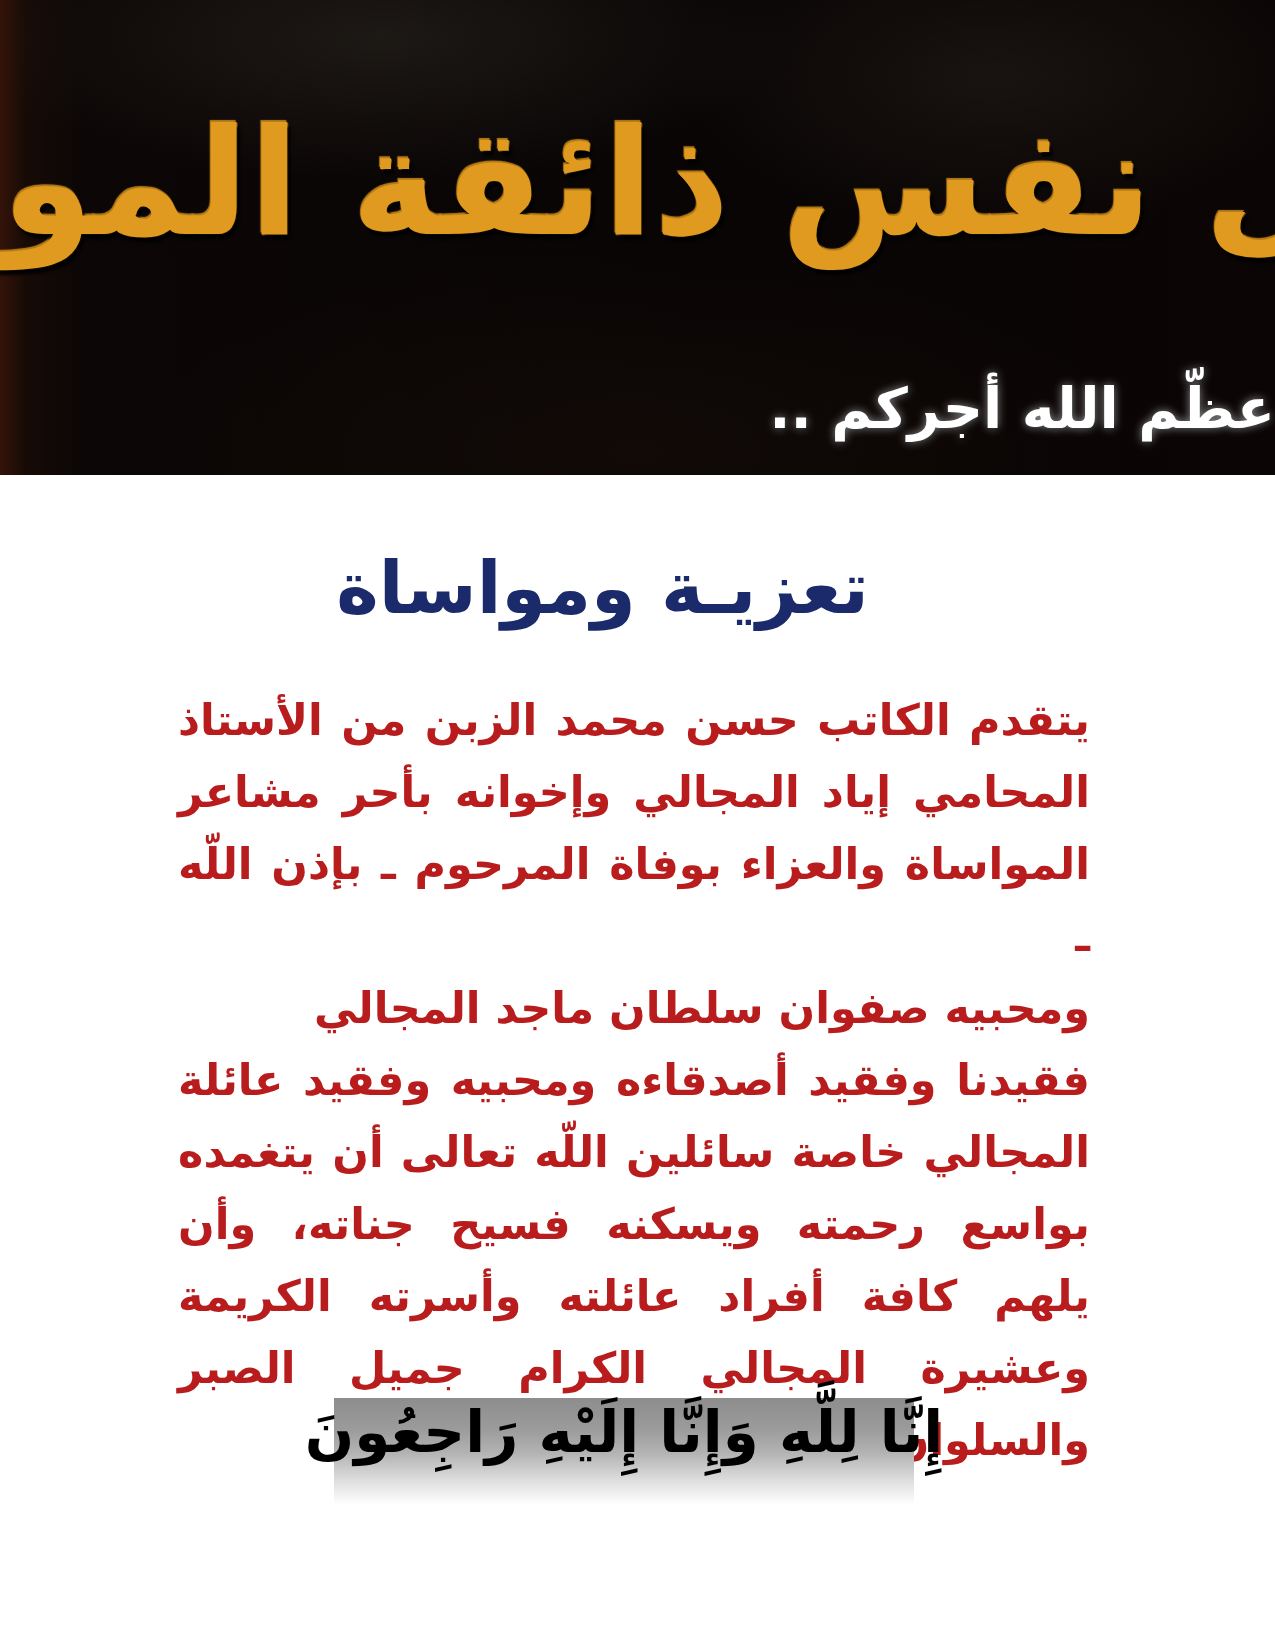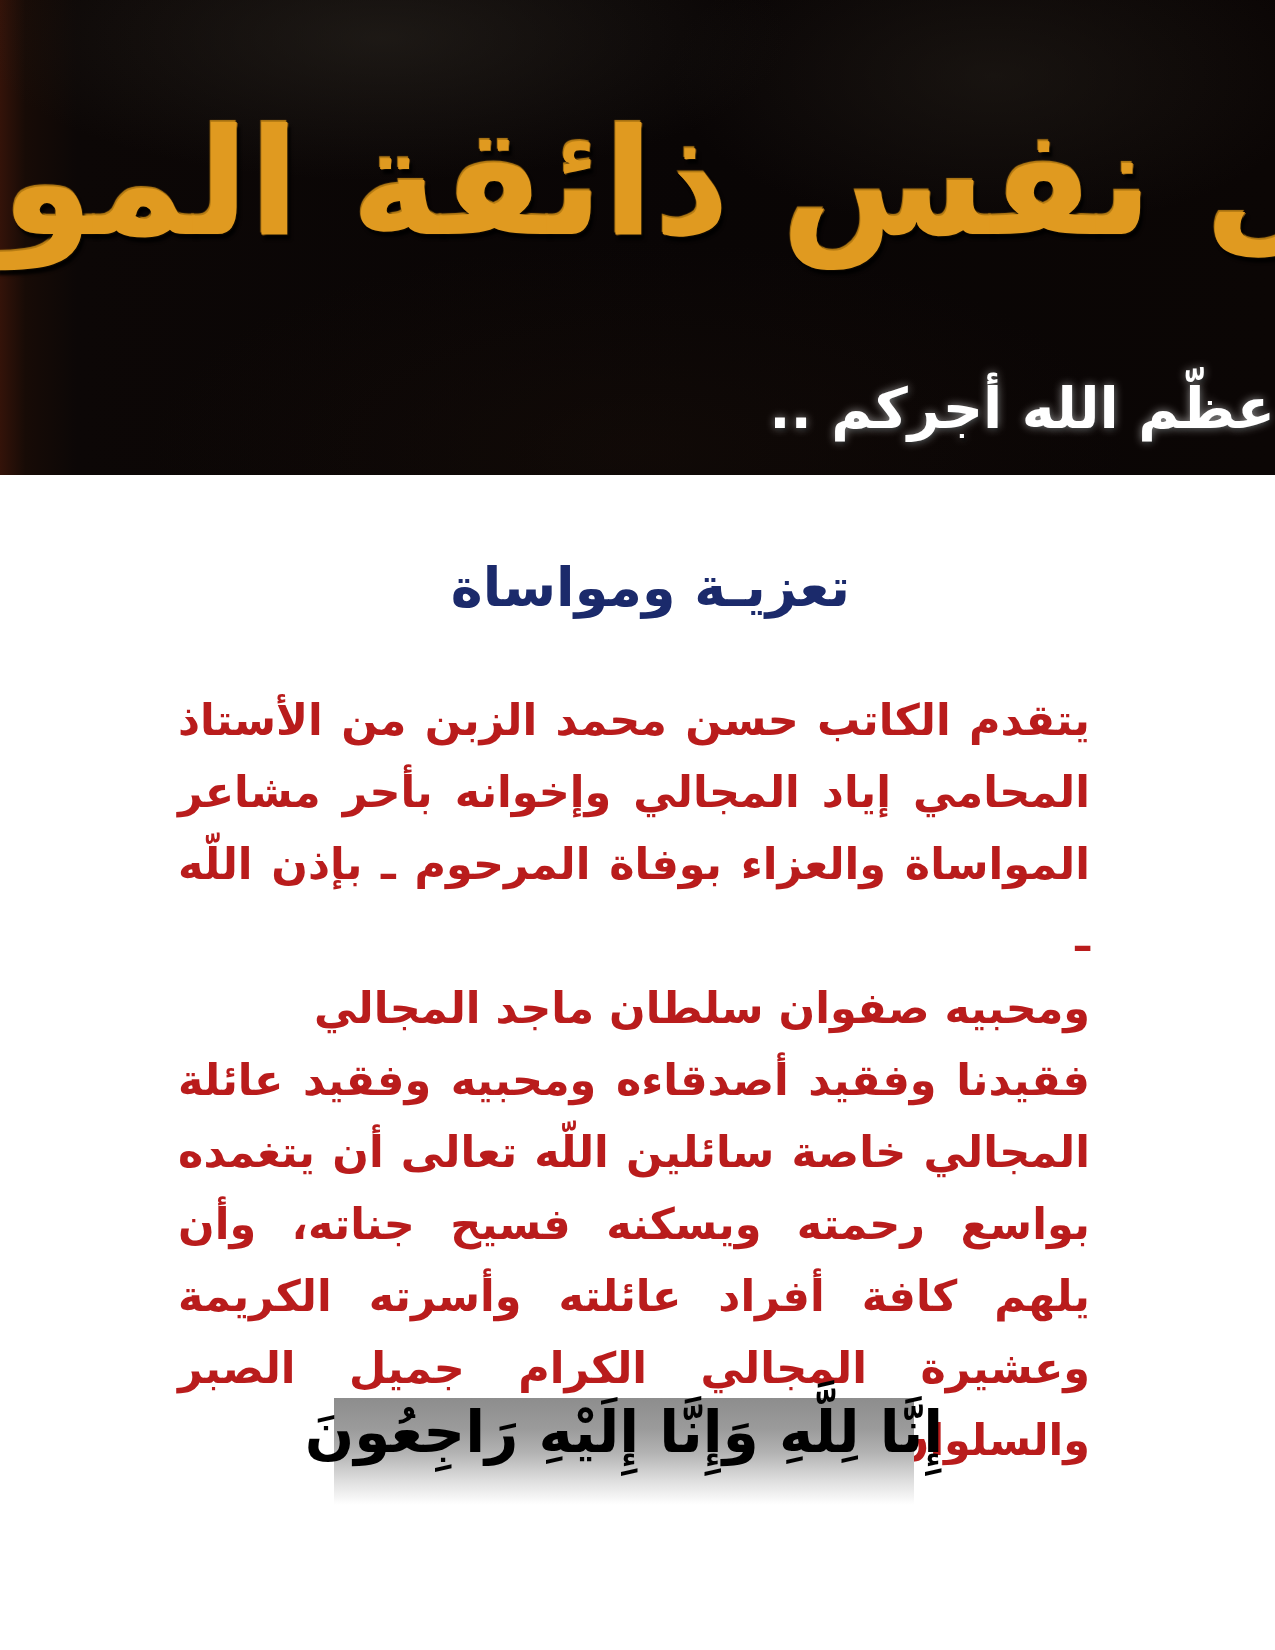--- a/index.html
+++ b/index.html
@@ -58,26 +58,25 @@
   }
 
   
   .main-title {
     position: absolute;
     top: 532px;
     left: 0;
     width: 1205px;        
     text-align: center;
     direction: rtl;
-    font-size: 54px;
+    font-size: 72px;
     font-weight: bold;
     color: #1b2a6b;
     line-height: 112px;
     white-space: nowrap;
-    padding-left: 48px;
   }
 
   
   .body-text {
     position: absolute;
     top: 684px;
     left: 178px;
     right: 185px;
     direction: rtl;
     color: #b91c1c;

